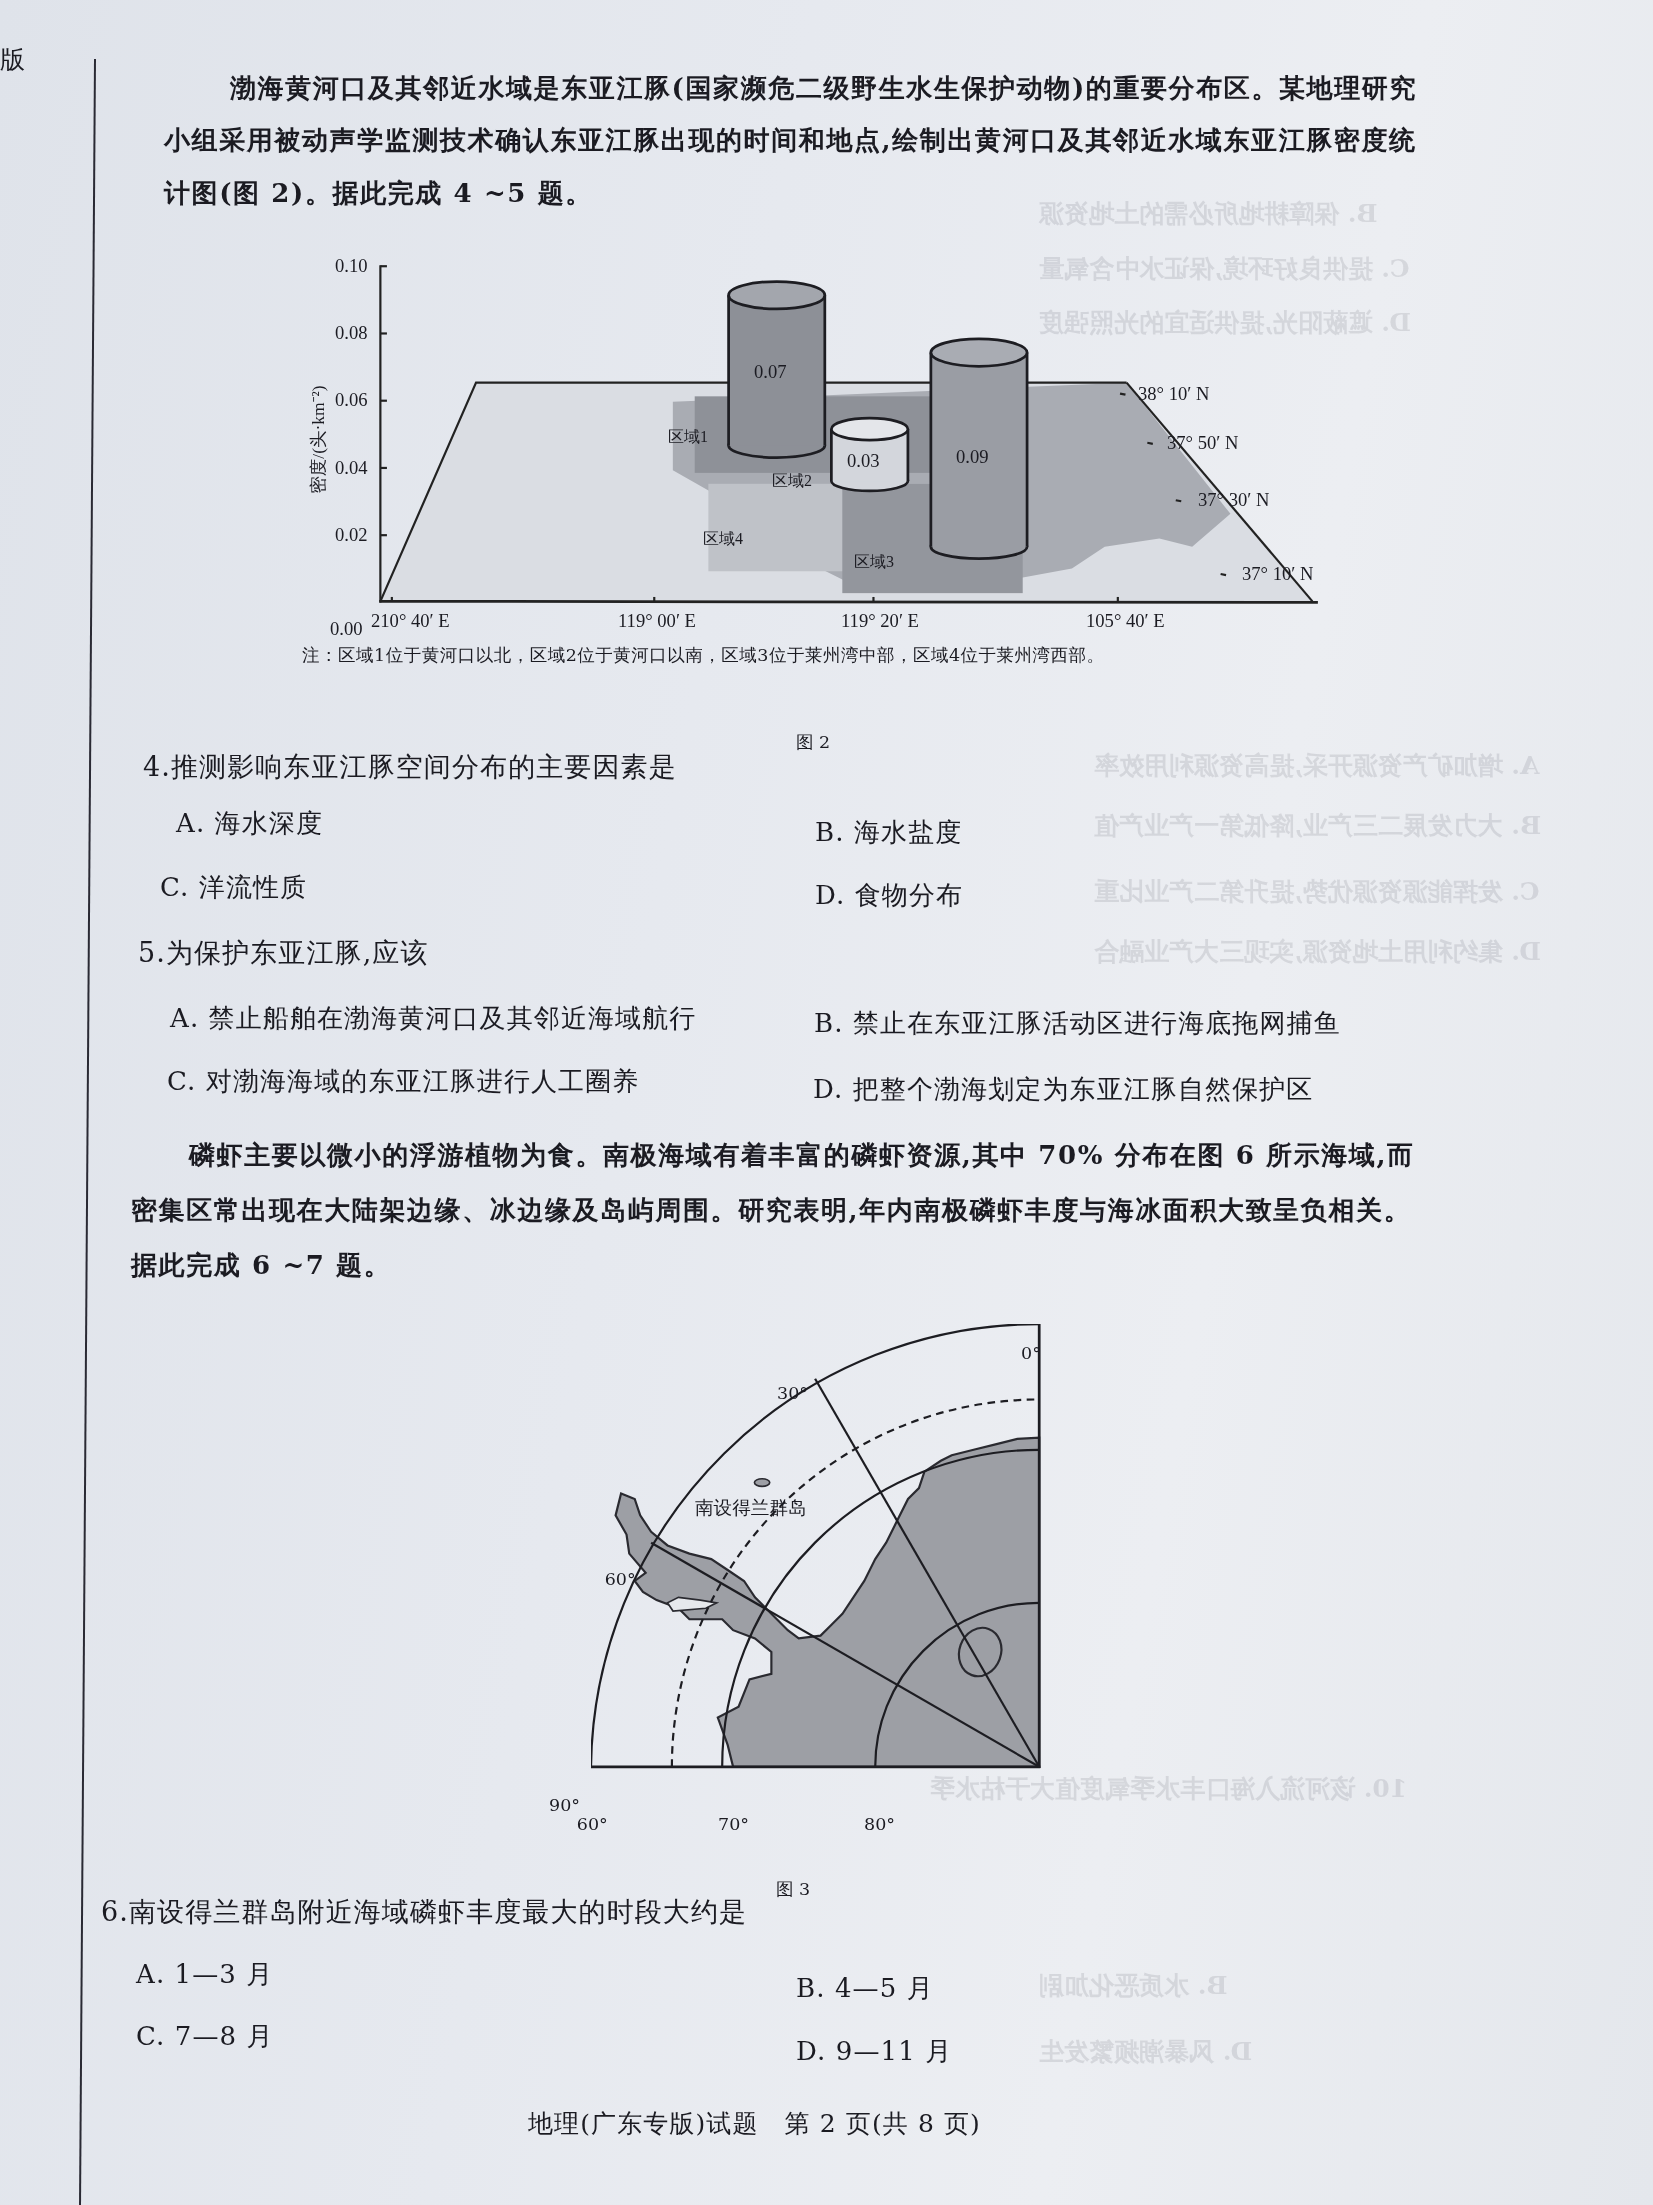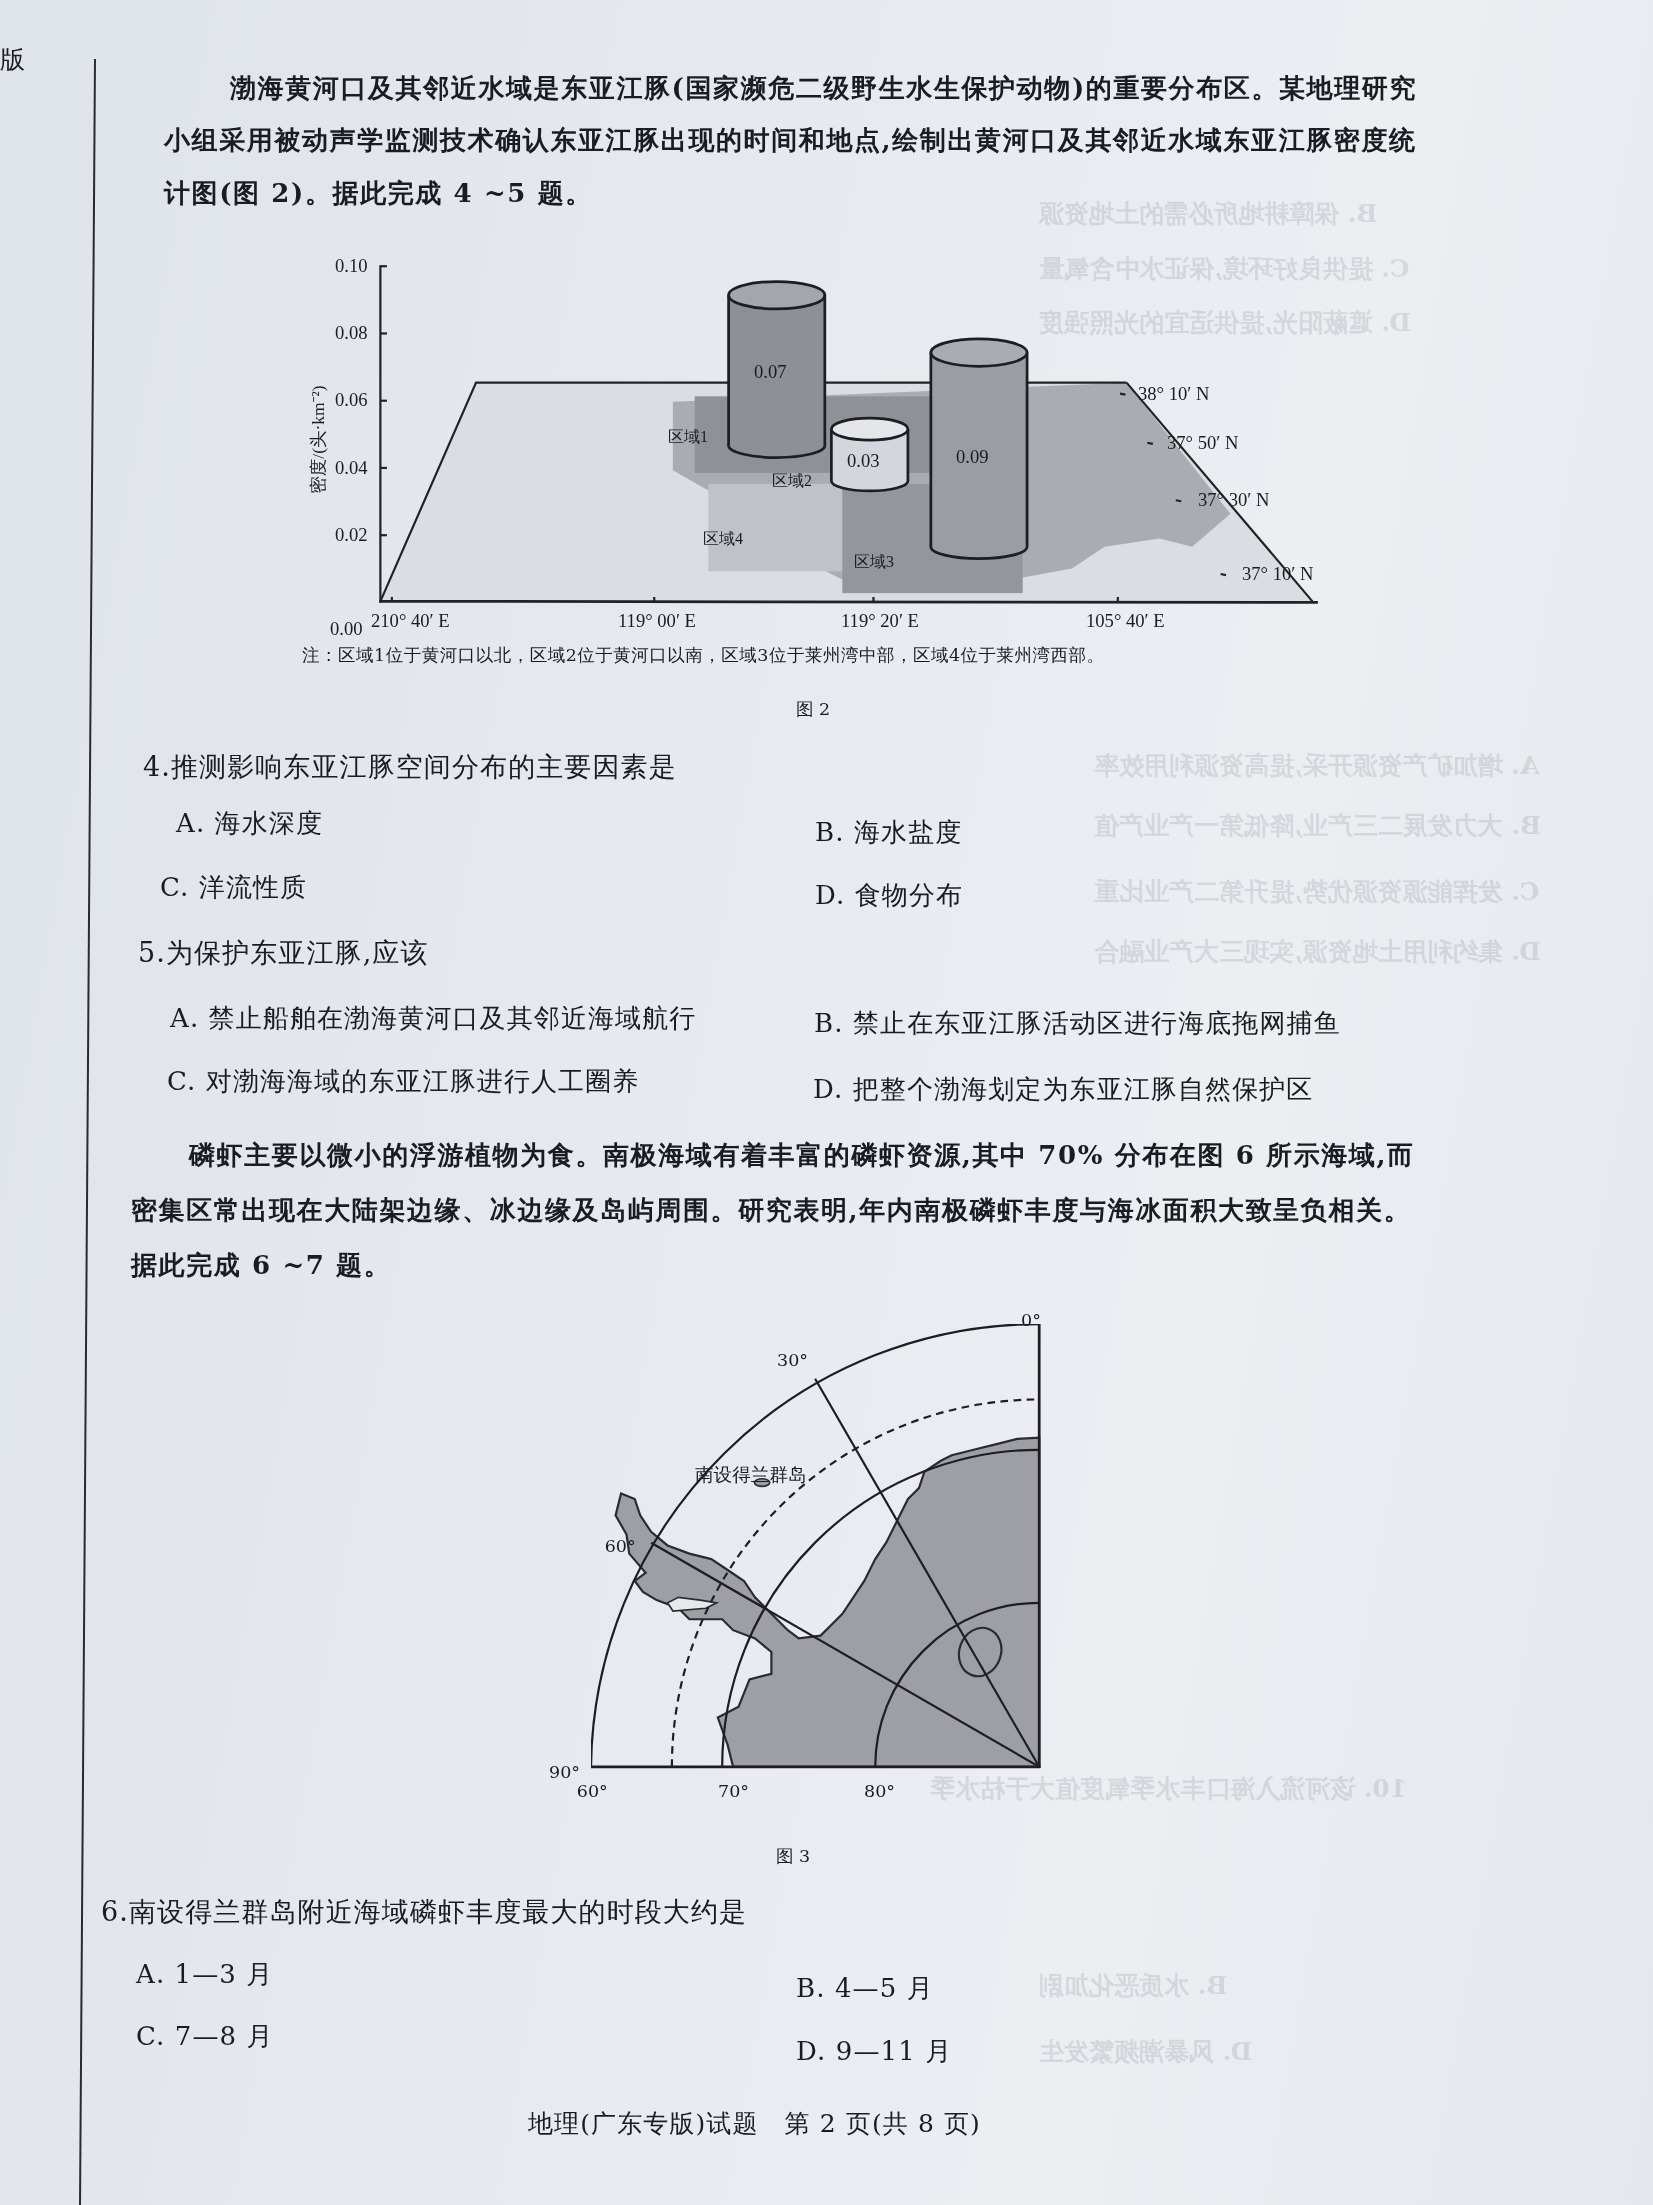--- a/index.html
+++ b/index.html
@@ -4,21 +4,21 @@
 <style>
   html,body{margin:0;padding:0;}
   body{width:1654px;height:2205px;position:relative;overflow:hidden;
        background:linear-gradient(100deg,#dfe3ea 0%,#e6e9ef 40%,#eceef2 70%,#e4e7ec 100%);
        font-family:"DejaVu Serif","Liberation Serif",serif;color:#1b1b22;}
   .abs{position:absolute;white-space:nowrap;}
   .body-text{font-size:26px;letter-spacing:1.6px;font-weight:bold;}
   .q-text{font-size:27px;letter-spacing:1.1px;}
   .opt{font-size:26px;letter-spacing:1.1px;}
   .note{font-size:17.5px;font-weight:normal;letter-spacing:0.5px;}
-  .fig-cap{font-size:17.5px;}
+  .fig-cap{font-size:17.5px;margin-top:33px;}
   .tick{font-family:"Liberation Serif",serif;font-size:18.6px;}
   .chart-lbl{font-family:"Liberation Serif",serif;font-size:16px;}
   .margin-line{position:absolute;left:94px;top:59px;width:1.6px;height:2160px;background:#2a2a34;transform:rotate(0.4deg);transform-origin:top;}
   .edge-char{font-size:25px;}
   .footer{font-size:25px;letter-spacing:1.1px;}
   .ghost{position:absolute;color:rgba(60,60,80,0.13);font-size:25px;transform:scaleX(-1);white-space:nowrap;font-weight:bold;}
 </style>
 </head>
 <body>
 

